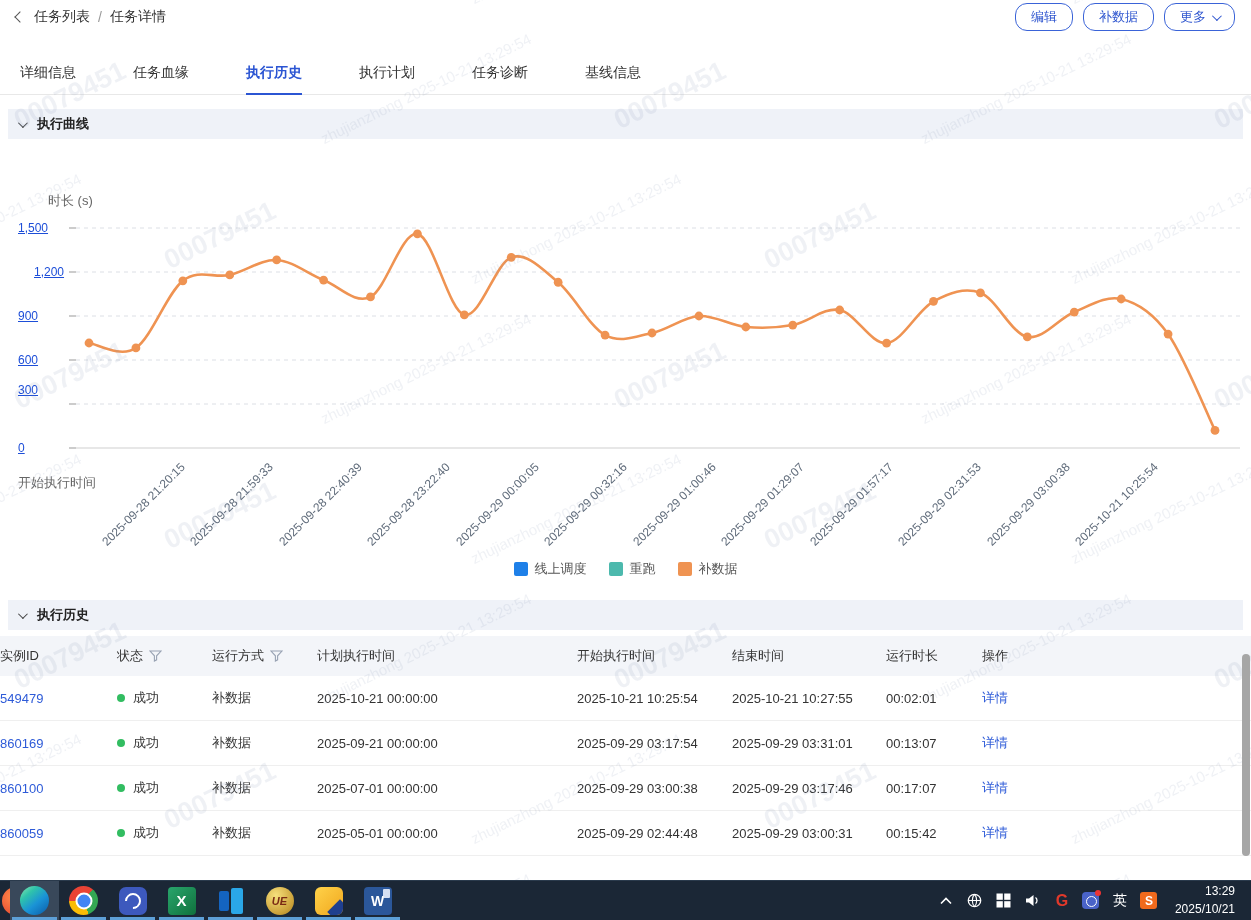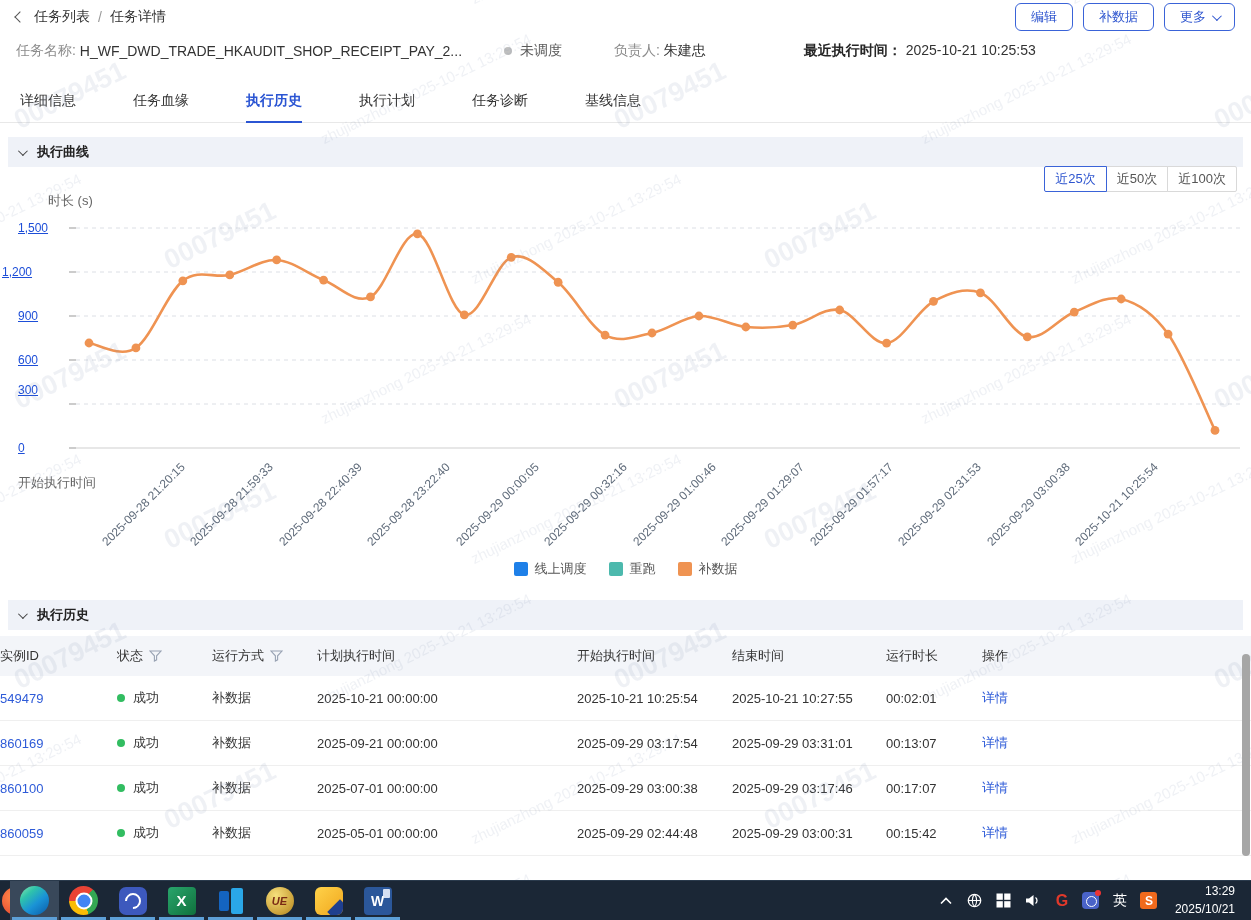--- a/index.html
+++ b/index.html
@@ -17,21 +17,21 @@
   #activate-wm .l2 { font-size:13px; color:rgba(120,120,120,0.6); margin-top:4px; }
 
   
   .crumb-row { display:flex; align-items:center; height:34px; padding:0 16px; }
   .chev-left { width:8px; height:8px; border-left:1.6px solid #555; border-bottom:1.6px solid #555;
     transform:rotate(45deg); margin-right:10px; }
   .crumb { font-size:14px; color:#333; }
   .crumb-sep { color:#999; margin:0 8px; }
   .top-actions { margin-left:auto; display:flex; gap:10px; }
   .btn-outline { height:28px; padding:0 15px; background:#fff; border:1px solid #3a63d8; color:#2e55cf;
-    font-size:13px; border-radius:6px; display:flex; align-items:center; gap:6px; cursor:pointer; }
+    font-size:13px; border-radius:12px; display:flex; align-items:center; gap:6px; cursor:pointer; }
   .chev-down-s { width:7px; height:7px; border-right:1.4px solid #2e55cf; border-bottom:1.4px solid #2e55cf;
     transform:rotate(45deg) translateY(-2px); }
 
   
   .task-row { display:flex; align-items:center; padding:6px 16px 0 16px; height:28px; }
   .lbl { color:#8c8c8c; font-size:14px; }
   .val { color:#333; font-size:14px; }
   .status-group { display:flex; align-items:center; margin-left:42px; }
   .dot { width:8px; height:8px; border-radius:50%; display:inline-block; margin-right:8px; }
   .dot-gray { background:#bfbfbf; }
@@ -179,57 +179,36 @@
     <span class="crumb">任务列表</span>
     <span class="crumb-sep">/</span>
     <span class="crumb">任务详情</span>
     <div class="top-actions" id="top-actions">
         <button class="btn-outline">编辑</button>
         <button class="btn-outline">补数据</button>
         <button class="btn-outline">更多<span class="chev-down-s"></span></button>
       </div>
   </div>
 
-  <div class="task-row">
-    <span class="lbl">任务名称:</span>&nbsp;
-    <span class="val">H_WF_DWD_TRADE_HKAUDIT_SHOP_RECEIPT_PAY_2...</span>
-    <span class="status-group">
-      <span class="dot dot-gray"></span>
-      <span class="lbl" style="color:#595959">未调度</span>
-    </span>
-    <span class="owner">
-      <span class="lbl">负责人:</span>
-      <span class="val">朱建忠</span>
-    </span>
-    <span class="lastrun">
-      <span class="k">最近执行时间：</span>
-      <span class="val">2025-10-21 10:25:53</span>
-    </span>
-  </div>
 
   <div class="tabs" id="tabs">
       <div class="tab">详细信息</div>
       <div class="tab">任务血缘</div>
       <div class="tab active">执行历史</div>
       <div class="tab">执行计划</div>
       <div class="tab">任务诊断</div>
       <div class="tab">基线信息</div>
     </div>
 
   <div class="section-bar">
     <span class="chev"></span>
     <span class="t">执行曲线</span>
   </div>
 
   <div id="chart">
-    <div id="range-group">
-        <div class="rng active">近25次</div>
-        <div class="rng">近50次</div>
-        <div class="rng">近100次</div>
-      </div>
     <span id="y-axis-name">时长 (s)</span>
     <svg id="curve-svg" width="1251" height="300">
         <line x1="76" x2="1240" y1="288" y2="288" stroke="#cfcfcf"></line>
         <line x1="69" x2="76" y1="288" y2="288" stroke="#999"></line>
         <line x1="76" x2="1240" y1="244" y2="244" stroke="#dcdfe5" stroke-dasharray="4,4"></line>
         <line x1="69" x2="76" y1="244" y2="244" stroke="#999"></line>
         <line x1="76" x2="1240" y1="200" y2="200" stroke="#dcdfe5" stroke-dasharray="4,4"></line>
         <line x1="69" x2="76" y1="200" y2="200" stroke="#999"></line>
         <line x1="76" x2="1240" y1="156" y2="156" stroke="#dcdfe5" stroke-dasharray="4,4"></line>
         <line x1="69" x2="76" y1="156" y2="156" stroke="#999"></line>
@@ -286,21 +265,21 @@
         </span>
         <span class="lg-item">
           <span class="lg-sw" style="background: rgb(76, 185, 173);"></span>
           <span>重跑</span>
         </span>
         <span class="lg-item">
           <span class="lg-sw" style="background: rgb(239, 147, 82);"></span>
           <span>补数据</span>
         </span>
       </div>
-  <span class="ytick" style="left: 18px; top: 281px;">0</span><span class="ytick" style="left: 18px; top: 223px;">300</span><span class="ytick" style="left: 18px; top: 193px;">600</span><span class="ytick" style="left: 18px; top: 149px;">900</span><span class="ytick" style="left: 2px; top: 105px;">1,200</span><span class="ytick" style="left: 18px; top: 61px;">1,500</span></div>
+  <span class="ytick" style="left: 18px; top: 281px;">0</span><span class="ytick" style="left: 18px; top: 223px;">300</span><span class="ytick" style="left: 18px; top: 193px;">600</span><span class="ytick" style="left: 18px; top: 149px;">900</span><span class="ytick" style="left: 34px; top: 105px;">1,200</span><span class="ytick" style="left: 18px; top: 61px;">1,500</span></div>
 
   <div class="section-bar" id="bar-history">
     <span class="chev"></span>
     <span class="t">执行历史</span>
   </div>
 
   <div id="table">
     <div class="trow thead" id="thead">
         <div class="th">
           <span>实例ID</span>

